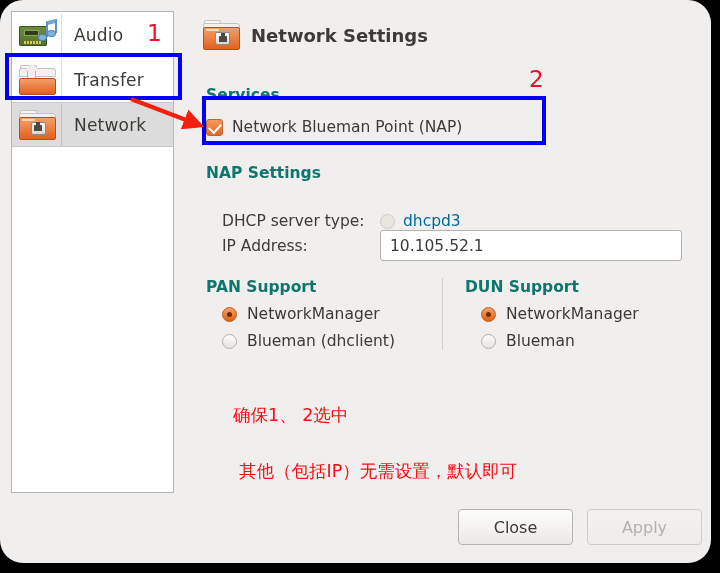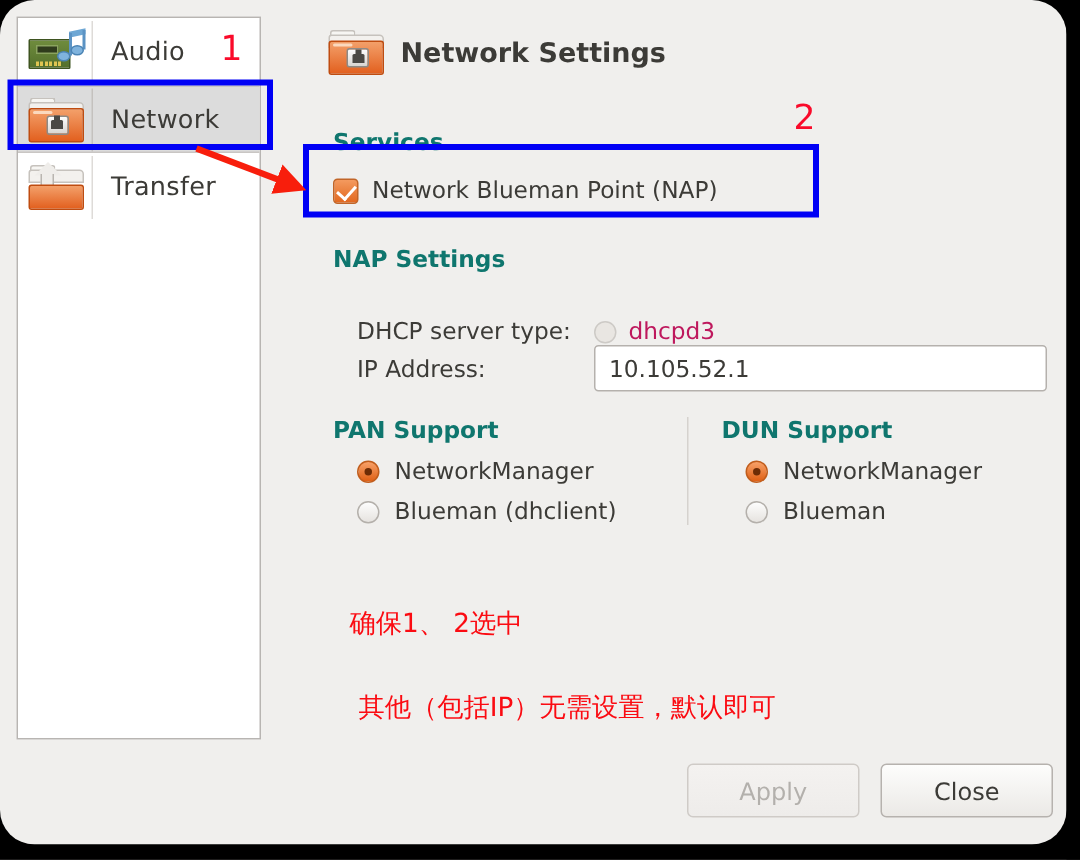--- a/index.html
+++ b/index.html
@@ -176,21 +176,21 @@
     font-family: "DejaVu Sans", "Liberation Sans", sans-serif;
   }
   #annot-num-1 { left: 147px; top: 20px; }
   #annot-num-2 { left: 529px; top: 66px; }
 
   #annot-arrow { position: absolute; left: 125px; top: 88px; }
 
   
   #main {
     position: absolute;
-    left: 202px; top: 14px;
+    left: 186px; top: 14px;
     width: 515px;
     padding-left: 17px;
   }
   #panel-header {
     display: flex;
     align-items: center;
     gap: 12px;
     height: 42px;
   }
   #panel-title {
@@ -243,21 +243,21 @@
   .radio.on::after {
     content: "";
     position: absolute; left: 4px; top: 4px;
     width: 5px; height: 5px; border-radius: 50%;
     background: #6d2c05;
   }
   .radio.dim { border-color: #cdcac6; background: #e9e6e2; }
 
   .row { display: flex; align-items: center; }
   .lbl { font-size: 15.5px; color: #3c3b37; }
-  .lbl.dim { color: #be185d; }
+  .lbl.dim { color: #0369a1; }
   .lbl.bold { font-weight: bold; }
 
   #nap-row {
     position: absolute; left: 20px; top: 104px;
     display: flex; align-items: center; gap: 9px;
   }
   #nap-settings-title { position: absolute; left: 20px; top: 150px; text-align: right; }
   #dhcp-row { position: absolute; left: 36px; top: 182px; display:flex; align-items:center; }
   #dhcp-label { font-size: 15.5px; color:#3c3b37; width: 158px; }
   #ip-row { position: absolute; left: 36px; top: 216px; display:flex; align-items:center; }
@@ -354,49 +354,49 @@
           <span class="beam"></span>
           <span class="stem1"></span>
             <span class="stem2"></span>
           <span class="note1"></span>
             <span class="note2"></span>
         </span>
       </span>
       <span class="side-label">Audio</span>
     </div>
 
-    <div class="side-row selected">
-      <span class="side-icon">
-        <span class="ic-folder">
-          <span class="tab"></span>
-            <span class="back"></span>
-          <span class="front">
-              <span class="stripe"></span>
-            </span>
-          <span class="port">
-              <i></i>
-            </span>
-        </span>
-      </span>
-      <span class="side-label">Network</span>
-    </div>
-
     <div class="side-row">
       <span class="side-icon">
         <span class="ic-folder">
           <span class="tab"></span>
             <span class="back"></span>
           <span class="uparrow">
               <span class="head"></span>
               <span class="body"></span>
             </span>
           <span class="front" style="top:14px;height:17px;"></span>
         </span>
       </span>
       <span class="side-label">Transfer</span>
+    </div>
+
+    <div class="side-row selected">
+      <span class="side-icon">
+        <span class="ic-folder">
+          <span class="tab"></span>
+            <span class="back"></span>
+          <span class="front">
+              <span class="stripe"></span>
+            </span>
+          <span class="port">
+              <i></i>
+            </span>
+        </span>
+      </span>
+      <span class="side-label">Network</span>
     </div>
   </div>
 
   <div id="main">
 
     <div id="panel-header">
       <span class="side-icon" style="border:none;width:36px;min-width:36px;">
         <span class="ic-folder">
           <span class="tab"></span>
             <span class="back"></span>
@@ -478,20 +478,20 @@
         <path d="M0,0 L5,2.5 L0,5 z" fill="#f81e0c"></path>
       </marker>
     </defs>
     <line x1="6" y1="11" x2="69" y2="35" stroke="#f81e0c" stroke-width="4.2" marker-end="url(#ah)"></line>
   </svg>
 
   <div class="cn-note" id="cn-1">确保1、 2选中</div>
   <div class="cn-note" id="cn-2">其他（包括IP）无需设置，默认即可</div>
 
   <div id="buttons">
+    <button class="btn">Close</button>
     <button class="btn disabled">Apply</button>
-    <button class="btn">Close</button>
   </div>
 
 </div>
 
 <div id="bottom-bar"></div>
 <div id="right-bar"></div>
 
 </body></html>

